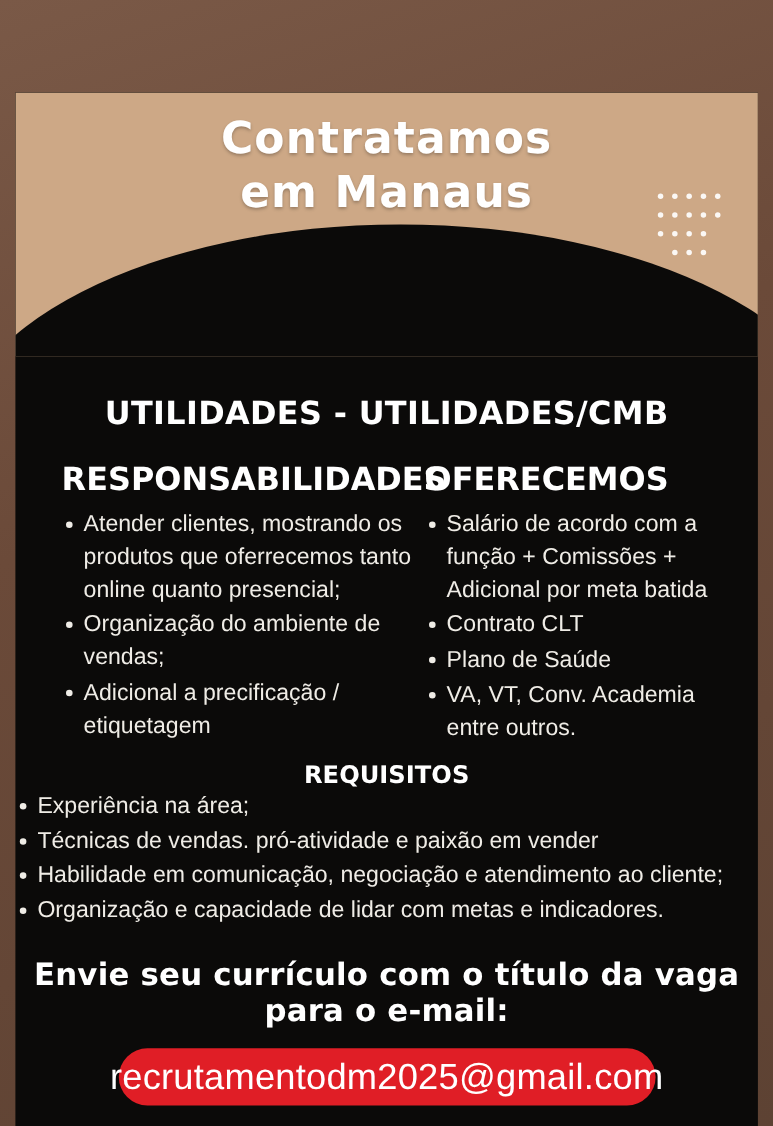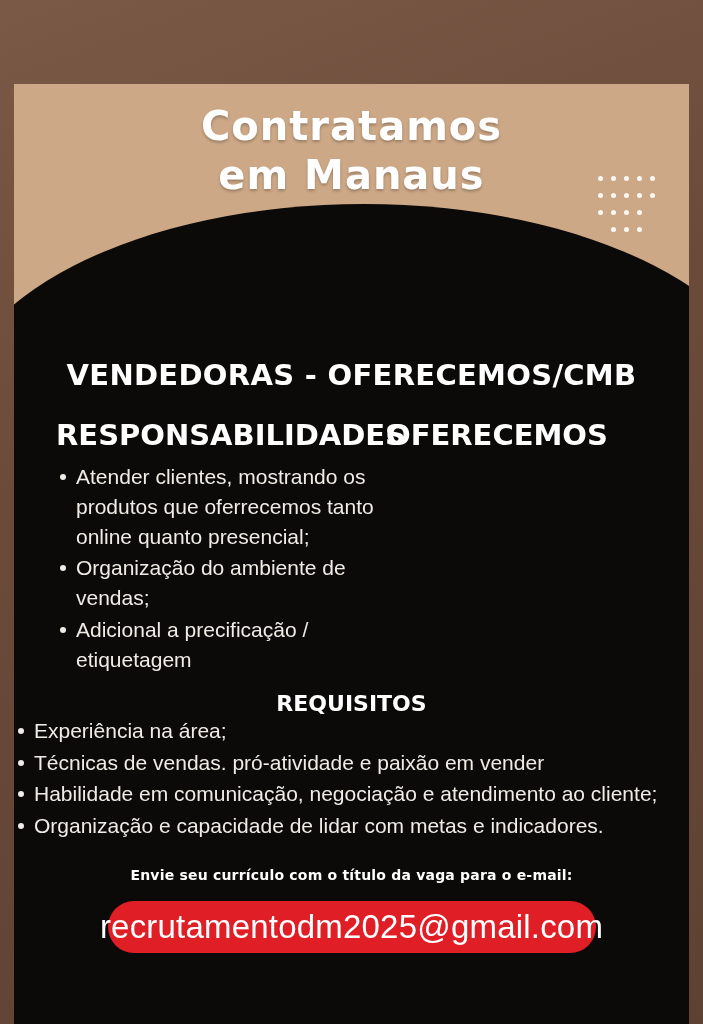--- a/index.html
+++ b/index.html
@@ -154,21 +154,21 @@
     margin-top: 12px;
   }
   .req-list li {
     font-size: 21px;
     line-height: 1.45;
   }
   .cta {
     text-align: center;
     font-family: "DejaVu Sans", sans-serif;
     font-weight: bold;
-    font-size: 14px;
+    font-size: 28px;
     color: #ffffff;
     margin-top: 26px;
     letter-spacing: 0.2px;
   }
   .email-pill {
     margin: 18px auto 0 auto;
     width: 488px;
     height: 52px;
     border-radius: 26px;
     background: #e01e26;
@@ -213,33 +213,39 @@
         <i class="hide"></i>
       <i class="hide"></i>
         <i></i>
         <i></i>
         <i></i>
         <i class="hide"></i>
     </div>
 
     <div class="body-area">
 
-      <div class="role">VENDEDORAS - OFERECEMOS/CMB</div>
+      <div class="role">UTILIDADES - UTILIDADES/CMB</div>
 
       <div class="two-cols">
         <div class="col-left">
           <div class="col-head">RESPONSABILIDADES</div>
           <ul class="bullets">
             <li>Atender clientes, mostrando os produtos que oferrecemos tanto online quanto presencial;</li>
             <li>Organização do ambiente de vendas;</li>
             <li>Adicional a precificação / etiquetagem</li>
           </ul>
         </div>
         <div class="col-right">
           <div class="col-head">OFERECEMOS</div>
+          <ul class="bullets">
+            <li>Salário de acordo com a função + Comissões + Adicional por meta batida</li>
+            <li>Contrato CLT</li>
+            <li>Plano de Saúde</li>
+            <li>VA, VT, Conv. Academia entre outros.</li>
+          </ul>
         </div>
       </div>
 
       <div class="req-head">REQUISITOS</div>
       <ul class="bullets req-list">
         <li>Experiência na área;</li>
         <li>Técnicas de vendas. pró-atividade e paixão em vender</li>
         <li>Habilidade em comunicação, negociação e atendimento ao cliente;</li>
         <li>Organização e capacidade de lidar com metas e indicadores.</li>
       </ul>

